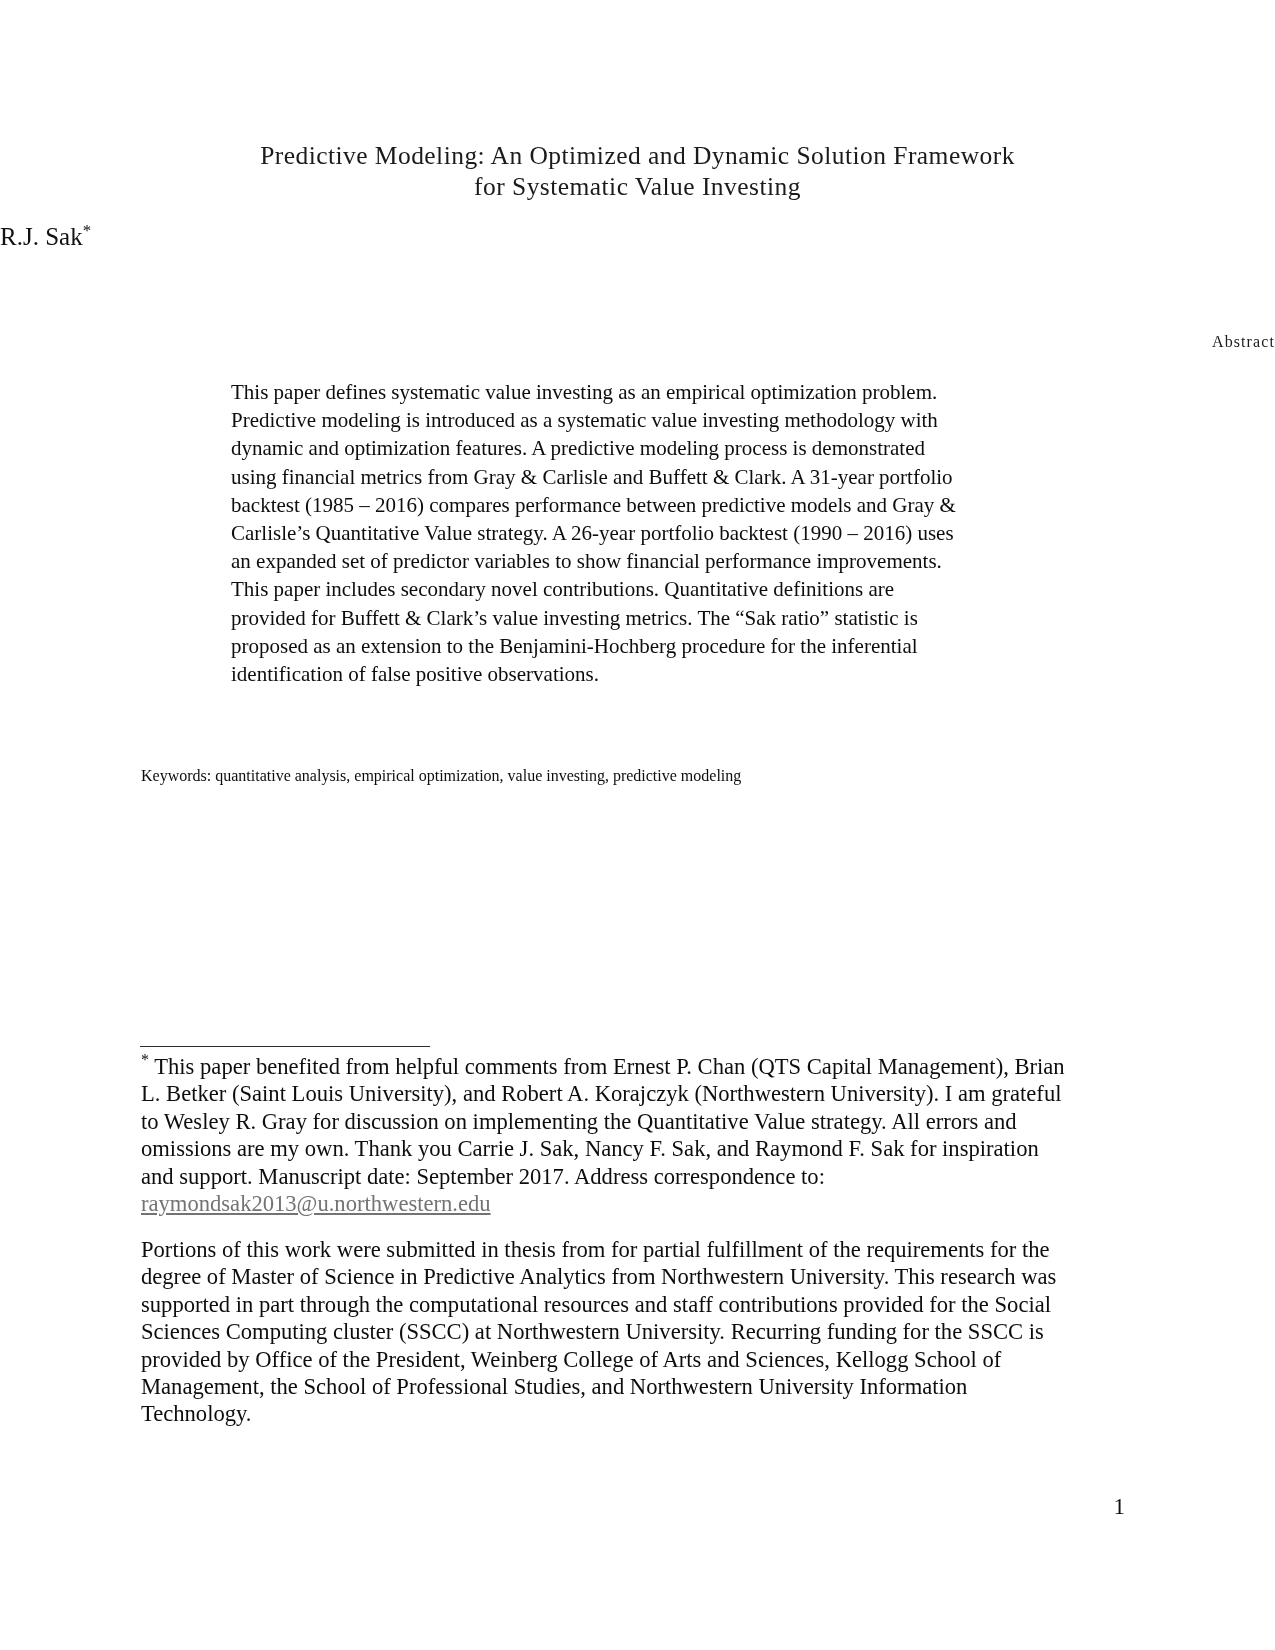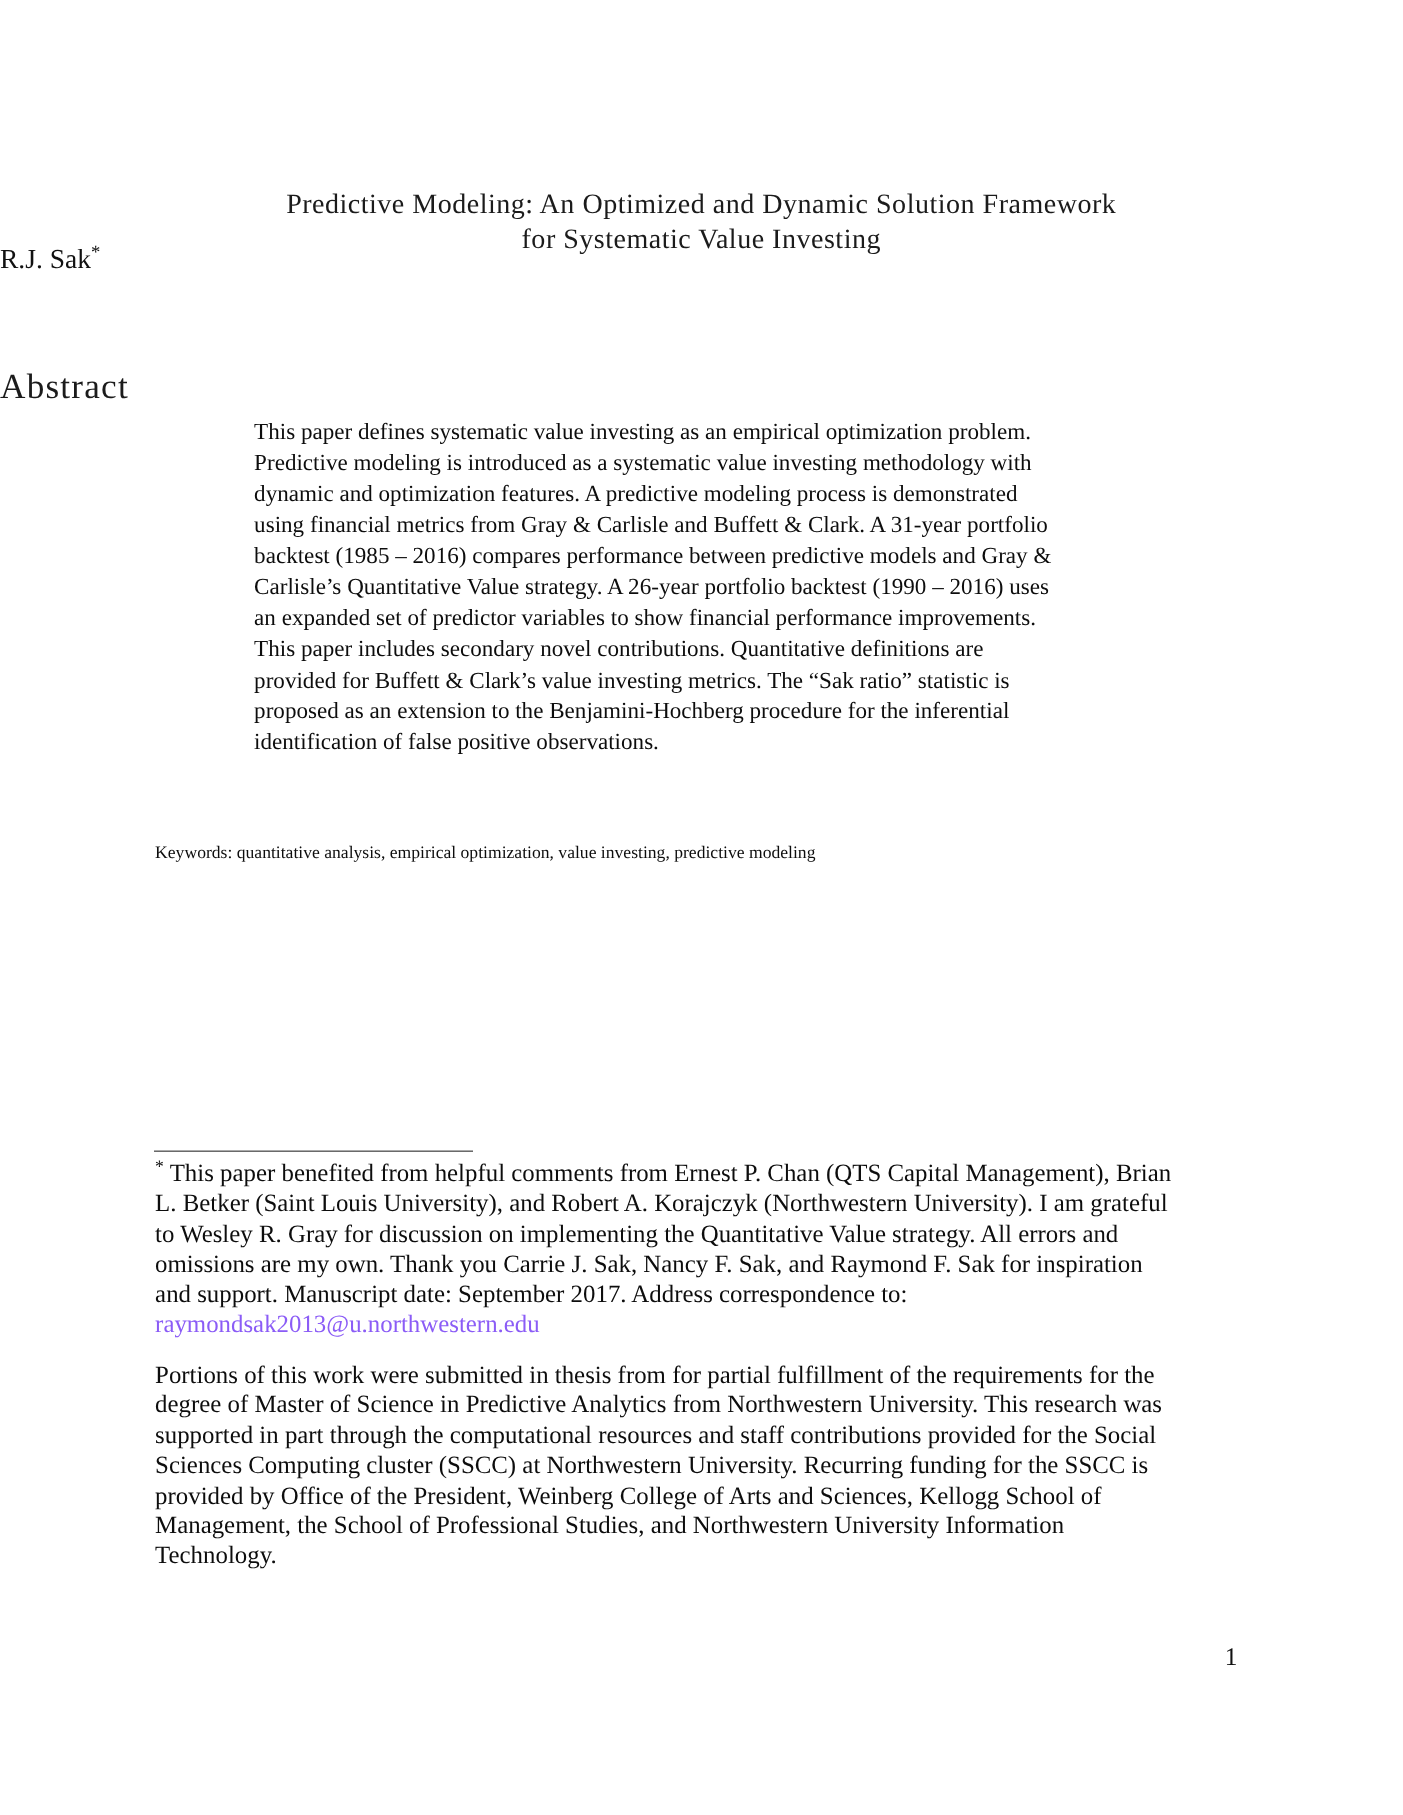--- a/index.html
+++ b/index.html
@@ -21,21 +21,20 @@
     box-sizing: border-box;
   }
 
   
   .title-block {
     position: absolute;
     left: 0;
     top: 140px;
     width: 1275px;
     text-align: center;
-    margin-top: 30px;
   }
   .title-line {
     font-size: 25.5px;
     line-height: 31px;
     letter-spacing: 0.45px;
     color: #1b1b1b;
   }
 
   .author-block {
     position: absolute;
@@ -54,22 +53,22 @@
     vertical-align: super;
     line-height: 0;
   }
 
   
   .abstract-heading {
     position: absolute;
     left: 0;
     top: 333px;
     width: 1275px;
-    text-align: left;
-    font-size: 32px;
+    text-align: right;
+    font-size: 16px;
     letter-spacing: 1.1px;
     color: #1b1b1b;
   }
   .abstract-body {
     position: absolute;
     left: 231px;
     top: 378px;
     width: 742px;
     font-size: 21px;
     line-height: 28.2px;
@@ -110,21 +109,22 @@
   }
   .footnote-1 { top: 1053px; }
   .footnote-2 { top: 1236px; font-family: Liberation Serif, serif; }
 
   .footnote .fn-mark {
     font-size: 16px;
     vertical-align: super;
     line-height: 0;
   }
   .email-link {
-    color: #8b5cf6;
+    color: #737373;
+    text-decoration: underline;
     cursor: pointer;
   }
 
   
   .page-number {
     position: absolute;
     left: 0;
     top: 1494px;
     width: 1125px;
     text-align: right;

